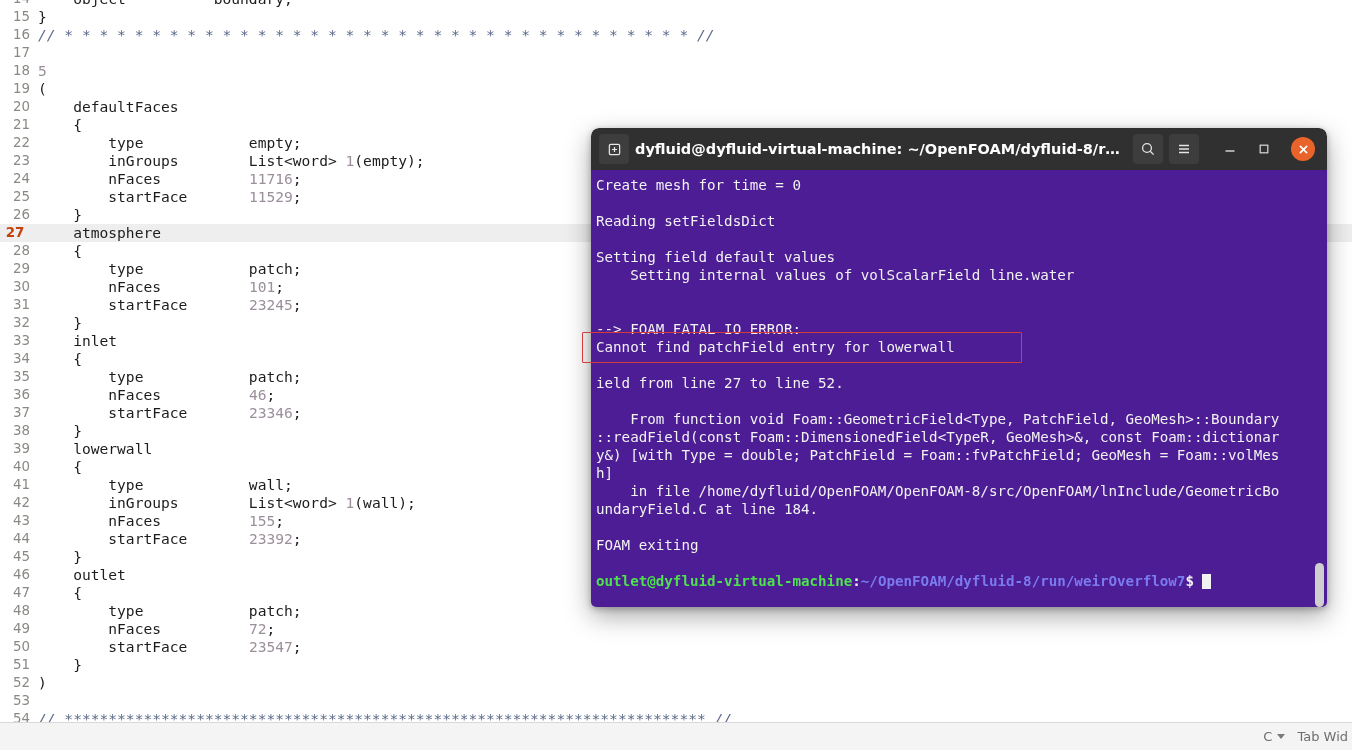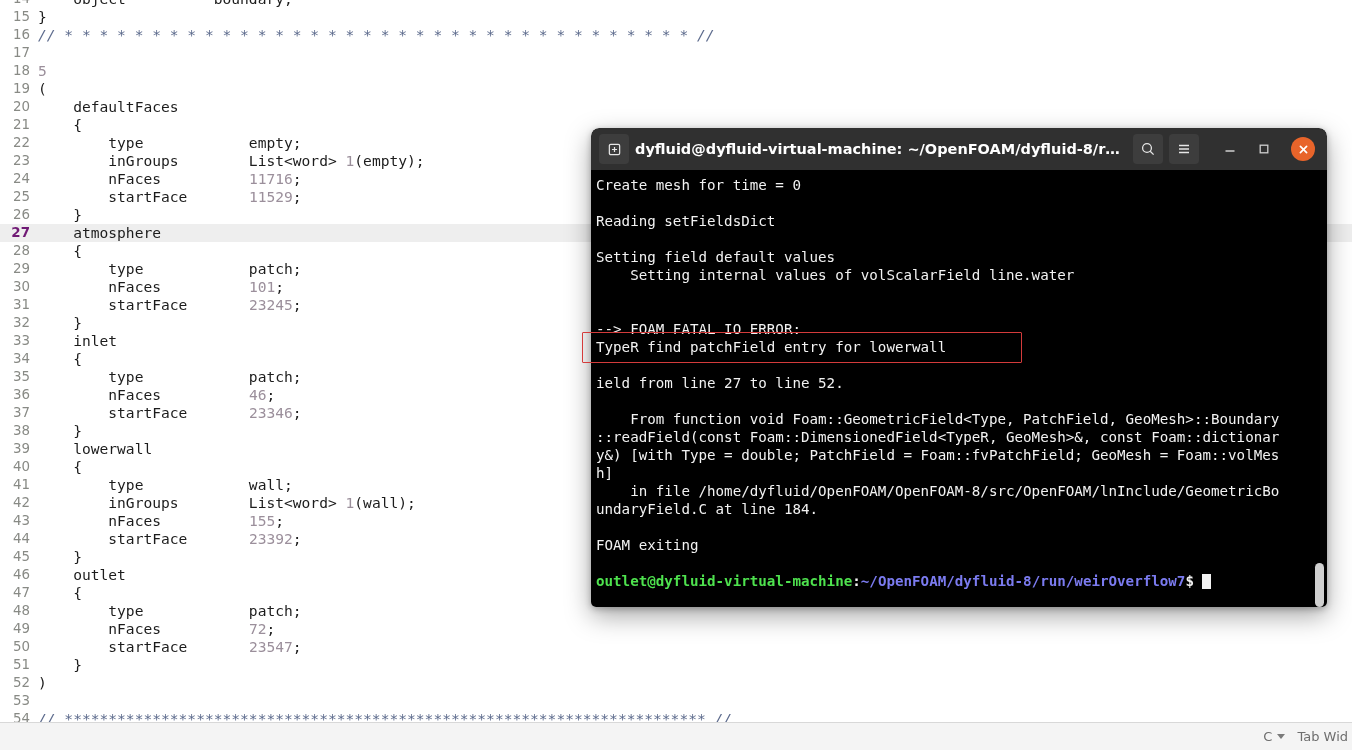--- a/index.html
+++ b/index.html
@@ -55,22 +55,23 @@
     display: inline-block;
     width: 30px;
     text-align: right;
     color: #888a85;
     font-family: "DejaVu Sans", sans-serif;
     font-size: 13.4px;
     vertical-align: top;
     padding-right: 0px;
   }
   .cline.current .lnum {
-    color: #701a75;
+    color: #c2410c;
     font-weight: bold;
+    text-align: center;
   }
 
   .ctext {
     display: inline-block;
     padding-left: 8px;
     color: #1c1c1c;
     vertical-align: top;
   }
 
   .tok-comment { color: #5c6a8c; font-style: italic; }
@@ -164,21 +165,21 @@
     width: 24px; height: 24px;
     border-radius: 50%;
     background: #e8642a;
     margin-left: 14px;
     margin-right: 6px;
   }
 
   #term-body {
     position: relative;
     height: 437px;
-    background: #000000;
+    background: #4c1d95;
     padding: 6px 0 0 3px;
     overflow: hidden;
   }
 
   .tline {
     font-family: "DejaVu Sans Mono", monospace;
     font-size: 14.2px;
     line-height: 18.0px;
     color: #f2f2f2;
     white-space: pre;
@@ -313,21 +314,21 @@
       <div id="term-lines">
           <div class="tline"><span>Create mesh for time = 0</span></div>
           <div class="tline blank">&nbsp;</div>
           <div class="tline"><span>Reading setFieldsDict</span></div>
           <div class="tline blank">&nbsp;</div>
           <div class="tline"><span>Setting field default values</span></div>
           <div class="tline"><span>    Setting internal values of volScalarField line.water</span></div>
           <div class="tline blank">&nbsp;</div>
           <div class="tline blank">&nbsp;</div>
           <div class="tline"><span>--&gt; FOAM FATAL IO ERROR:</span></div>
-          <div class="tline"><span>TypeR find patchField entry for lowerwall</span></div>
+          <div class="tline"><span>Cannot find patchField entry for lowerwall</span></div>
           <div class="tline blank">&nbsp;</div>
           <div class="tline"><span>ield from line 27 to line 52.</span></div>
           <div class="tline blank">&nbsp;</div>
           <div class="tline"><span>    From function void Foam::GeometricField&lt;Type, PatchField, GeoMesh&gt;::Boundary</span></div>
           <div class="tline"><span>::readField(const Foam::DimensionedField&lt;TypeR, GeoMesh&gt;&amp;, const Foam::dictionar</span></div>
           <div class="tline"><span>y&amp;) [with Type = double; PatchField = Foam::fvPatchField; GeoMesh = Foam::volMes</span></div>
           <div class="tline"><span>h]</span></div>
           <div class="tline"><span>    in file /home/dyfluid/OpenFOAM/OpenFOAM-8/src/OpenFOAM/lnInclude/GeometricBo</span></div>
           <div class="tline"><span>undaryField.C at line 184.</span></div>
           <div class="tline blank">&nbsp;</div>

